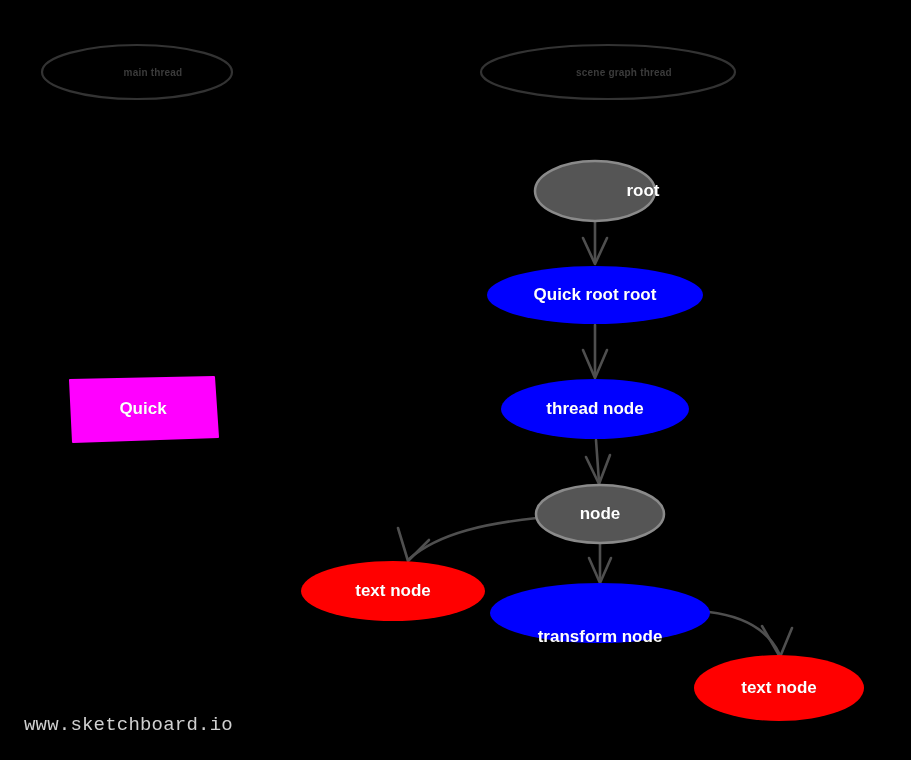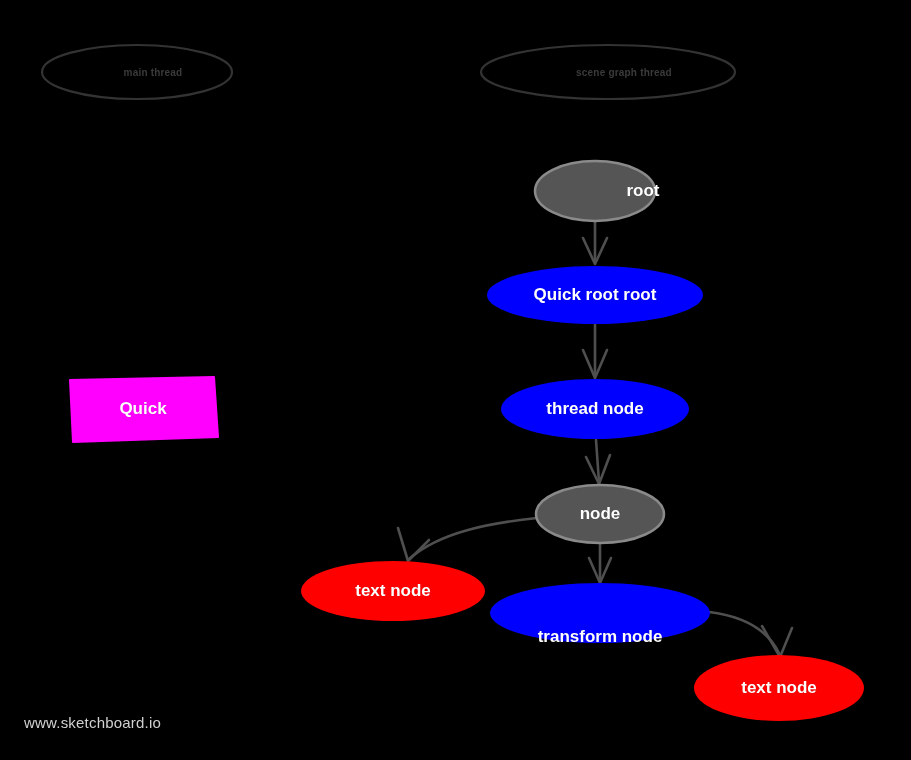--- a/index.html
+++ b/index.html
@@ -43,22 +43,22 @@
     font-weight: bold;
     font-size: 10px;
     letter-spacing: 0.2px;
     margin-left: 16px;
   }
   .watermark {
     position: absolute;
     left: 24px;
     top: 714px;
     color: #d0d0d0;
-    font-size: 15px;
-    font-family: Liberation Sans, sans-serif;
+    font-size: 19px;
+    font-family: Liberation Mono, monospace;
     letter-spacing: 0.2px;
     white-space: nowrap;
   }
 </style>
 </head>
 <body>
 
 <svg id="canvas" viewBox="0 0 911 760" xmlns="http://www.w3.org/2000/svg">
 
   <rect x="0" y="0" width="911" height="760" fill="#000000"></rect>

